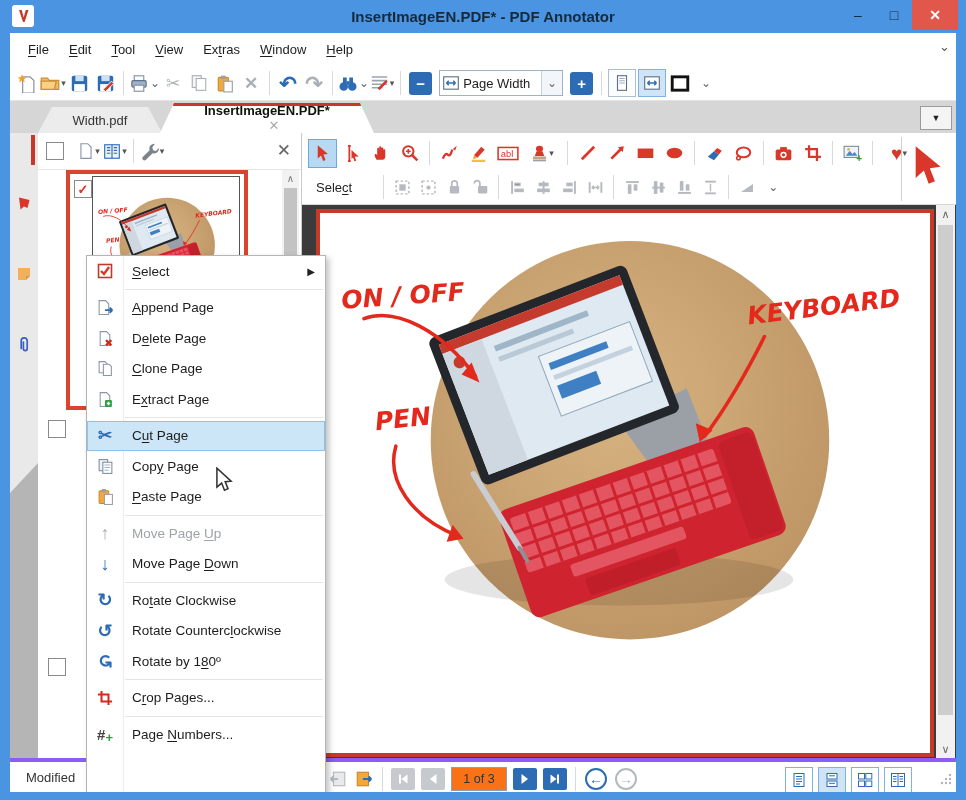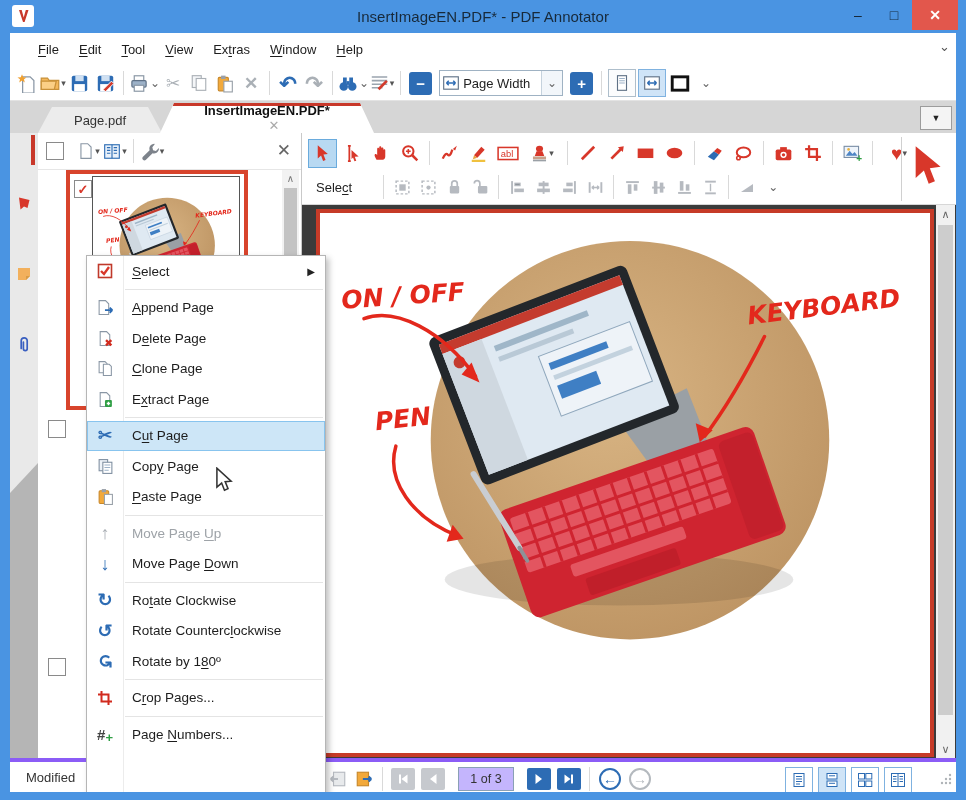--- a/index.html
+++ b/index.html
@@ -1,27 +1,27 @@
 <!DOCTYPE html>
 <html><head>
 <meta charset="utf-8">
 <style>
   html,body{margin:0;padding:0;background:#2b2b2b;font-family:"Liberation Sans",sans-serif;}
   .window{position:relative;width:966px;height:800px;background:#4a94e2;overflow:hidden;}
   
   .titlebar{position:absolute;left:0;top:0;width:100%;height:33px;}
   .appicon{position:absolute;left:12px;top:5px;width:22px;height:22px;background:#fff;border-radius:3px;display:flex;align-items:center;justify-content:center;}
-  .wtitle{position:absolute;left:0;right:0;top:0;height:33px;line-height:33px;text-align:center;font-size:15px;color:#17293a;}
+  .wtitle{position:absolute;left:0;right:0;top:0;height:33px;line-height:33px;text-align:center;font-size:15px;color:#17293a;font-weight:bold;}
   .winbtns{position:absolute;right:8px;top:0;height:30px;display:flex;}
   .winbtn{width:36px;height:30px;display:flex;align-items:center;justify-content:center;color:#17293a;font-size:14px;}
   .winbtn.close{width:46px;background:#e2574c;color:#fff;font-weight:bold;}
   
   .frame{position:absolute;left:10px;top:33px;width:946px;height:759px;background:#fff;overflow:hidden;}
   
-  .menubar{position:absolute;left:0;top:0;width:100%;height:33px;background:#fff;display:flex;align-items:center;padding-left:18px;box-sizing:border-box;font-size:13px;color:#1d1d1d;}
+  .menubar{position:absolute;left:0;top:0;width:100%;height:33px;background:#fff;display:flex;align-items:center;padding-left:8px;box-sizing:border-box;font-size:13px;color:#1d1d1d;}
   .menuitem{padding:4px 10px;}
   .menu-overflow{position:absolute;right:6px;top:6px;color:#555;font-size:13px;}
   
   .toolbar1{position:absolute;left:0;top:33px;width:100%;height:35px;background:#fff;display:flex;align-items:center;padding-left:4px;box-sizing:border-box;border-bottom:1px solid #e3e3e3;}
   .tb{height:28px;min-width:26px;display:flex;align-items:center;justify-content:center;gap:1px;}
   .tb svg{display:block;}
   .sep{width:1px;height:24px;background:#d9d9d9;margin:0 5px;}
   .caret{font-size:9px;color:#555;}
   .chev{font-size:12px;color:#666;}
   .glyph{font-size:17px;line-height:1;}
@@ -75,21 +75,21 @@
   .vscroll{position:absolute;right:1px;top:0;width:19px;height:553px;background:#f1f1f1;}
   .vscroll .arrow{position:absolute;left:0;width:19px;height:18px;display:flex;align-items:center;justify-content:center;color:#666;font-size:11px;}
   .v-thumb{position:absolute;left:2px;top:20px;width:15px;height:490px;background:#cdcdcd;}
   
   .statusbar{position:absolute;left:0;top:725px;width:100%;height:34px;background:#fff;border-top:4px solid #8b5cf6;box-sizing:border-box;font-size:13px;color:#333;}
   .modified{position:absolute;left:16px;top:8px;}
   .nav{position:absolute;left:315px;top:4px;height:26px;display:flex;align-items:center;}
   .navbtn{width:24px;height:22px;border-radius:2px;display:flex;align-items:center;justify-content:center;margin:0 3px;}
   .navbtn.gray{background:#c6c9ce;}
   .navbtn.blue{background:#2d6cb4;}
-  .pagebox{width:54px;height:22px;border:1px solid #8aa0b5;display:flex;align-items:center;justify-content:center;font-size:12.5px;margin:0 10px;background:#c4b5fd;}
+  .pagebox{width:54px;height:22px;border:1px solid #8aa0b5;display:flex;align-items:center;justify-content:center;font-size:12.5px;margin:0 3px;background:#f97316;}
   .circbtn{width:22px;height:22px;border-radius:50%;display:flex;align-items:center;justify-content:center;font-size:14px;font-weight:bold;margin:0 4px;box-sizing:border-box;}
   .circbtn.blue{border:2px solid #2d6cb4;color:#2d6cb4;}
   .circbtn.gray{border:2px solid #b4b9be;color:#b4b9be;}
   .layoutbtns{position:absolute;right:44px;top:5px;display:flex;}
   .lb{width:26px;height:24px;border:1px solid #7fb2e0;background:#fff;display:flex;align-items:center;justify-content:center;margin-left:5px;}
   .lb.active{background:#cfe4f7;}
   .grip{position:absolute;right:4px;bottom:4px;}
   
   .ctxmenu{position:absolute;left:76px;top:222px;width:238px;height:537px;background:#fff;border:1px solid #b5b5b5;box-shadow:3px 3px 6px rgba(0,0,0,.25);z-index:50;overflow:hidden;}
   .ctxmenu .gutterline{position:absolute;left:36px;top:0;bottom:0;width:1px;background:#ececec;}
@@ -304,21 +304,21 @@
             <rect x="2" y="1.5" width="14" height="12" fill="#fff" stroke="#111" stroke-width="2.6"></rect>
           </svg>
       </div>
       <div class="tb">
           <span class="chev">⌄</span>
         </div>
     </div>
 
     <div class="tabbar">
       <div class="tab" style="left:28px;width:124px;">
-        <span>Page.pdf</span>
+        <span>Width.pdf</span>
       </div>
       <div class="tab active" style="left:150px;width:214px;flex-direction:column;">
         <span class="redtop"></span>
         <span>InsertImageEN.PDF*</span>
         <span class="tabclose">✕</span>
       </div>
       <div class="tab-overflow">
           <span>▼</span>
         </div>
     </div>

